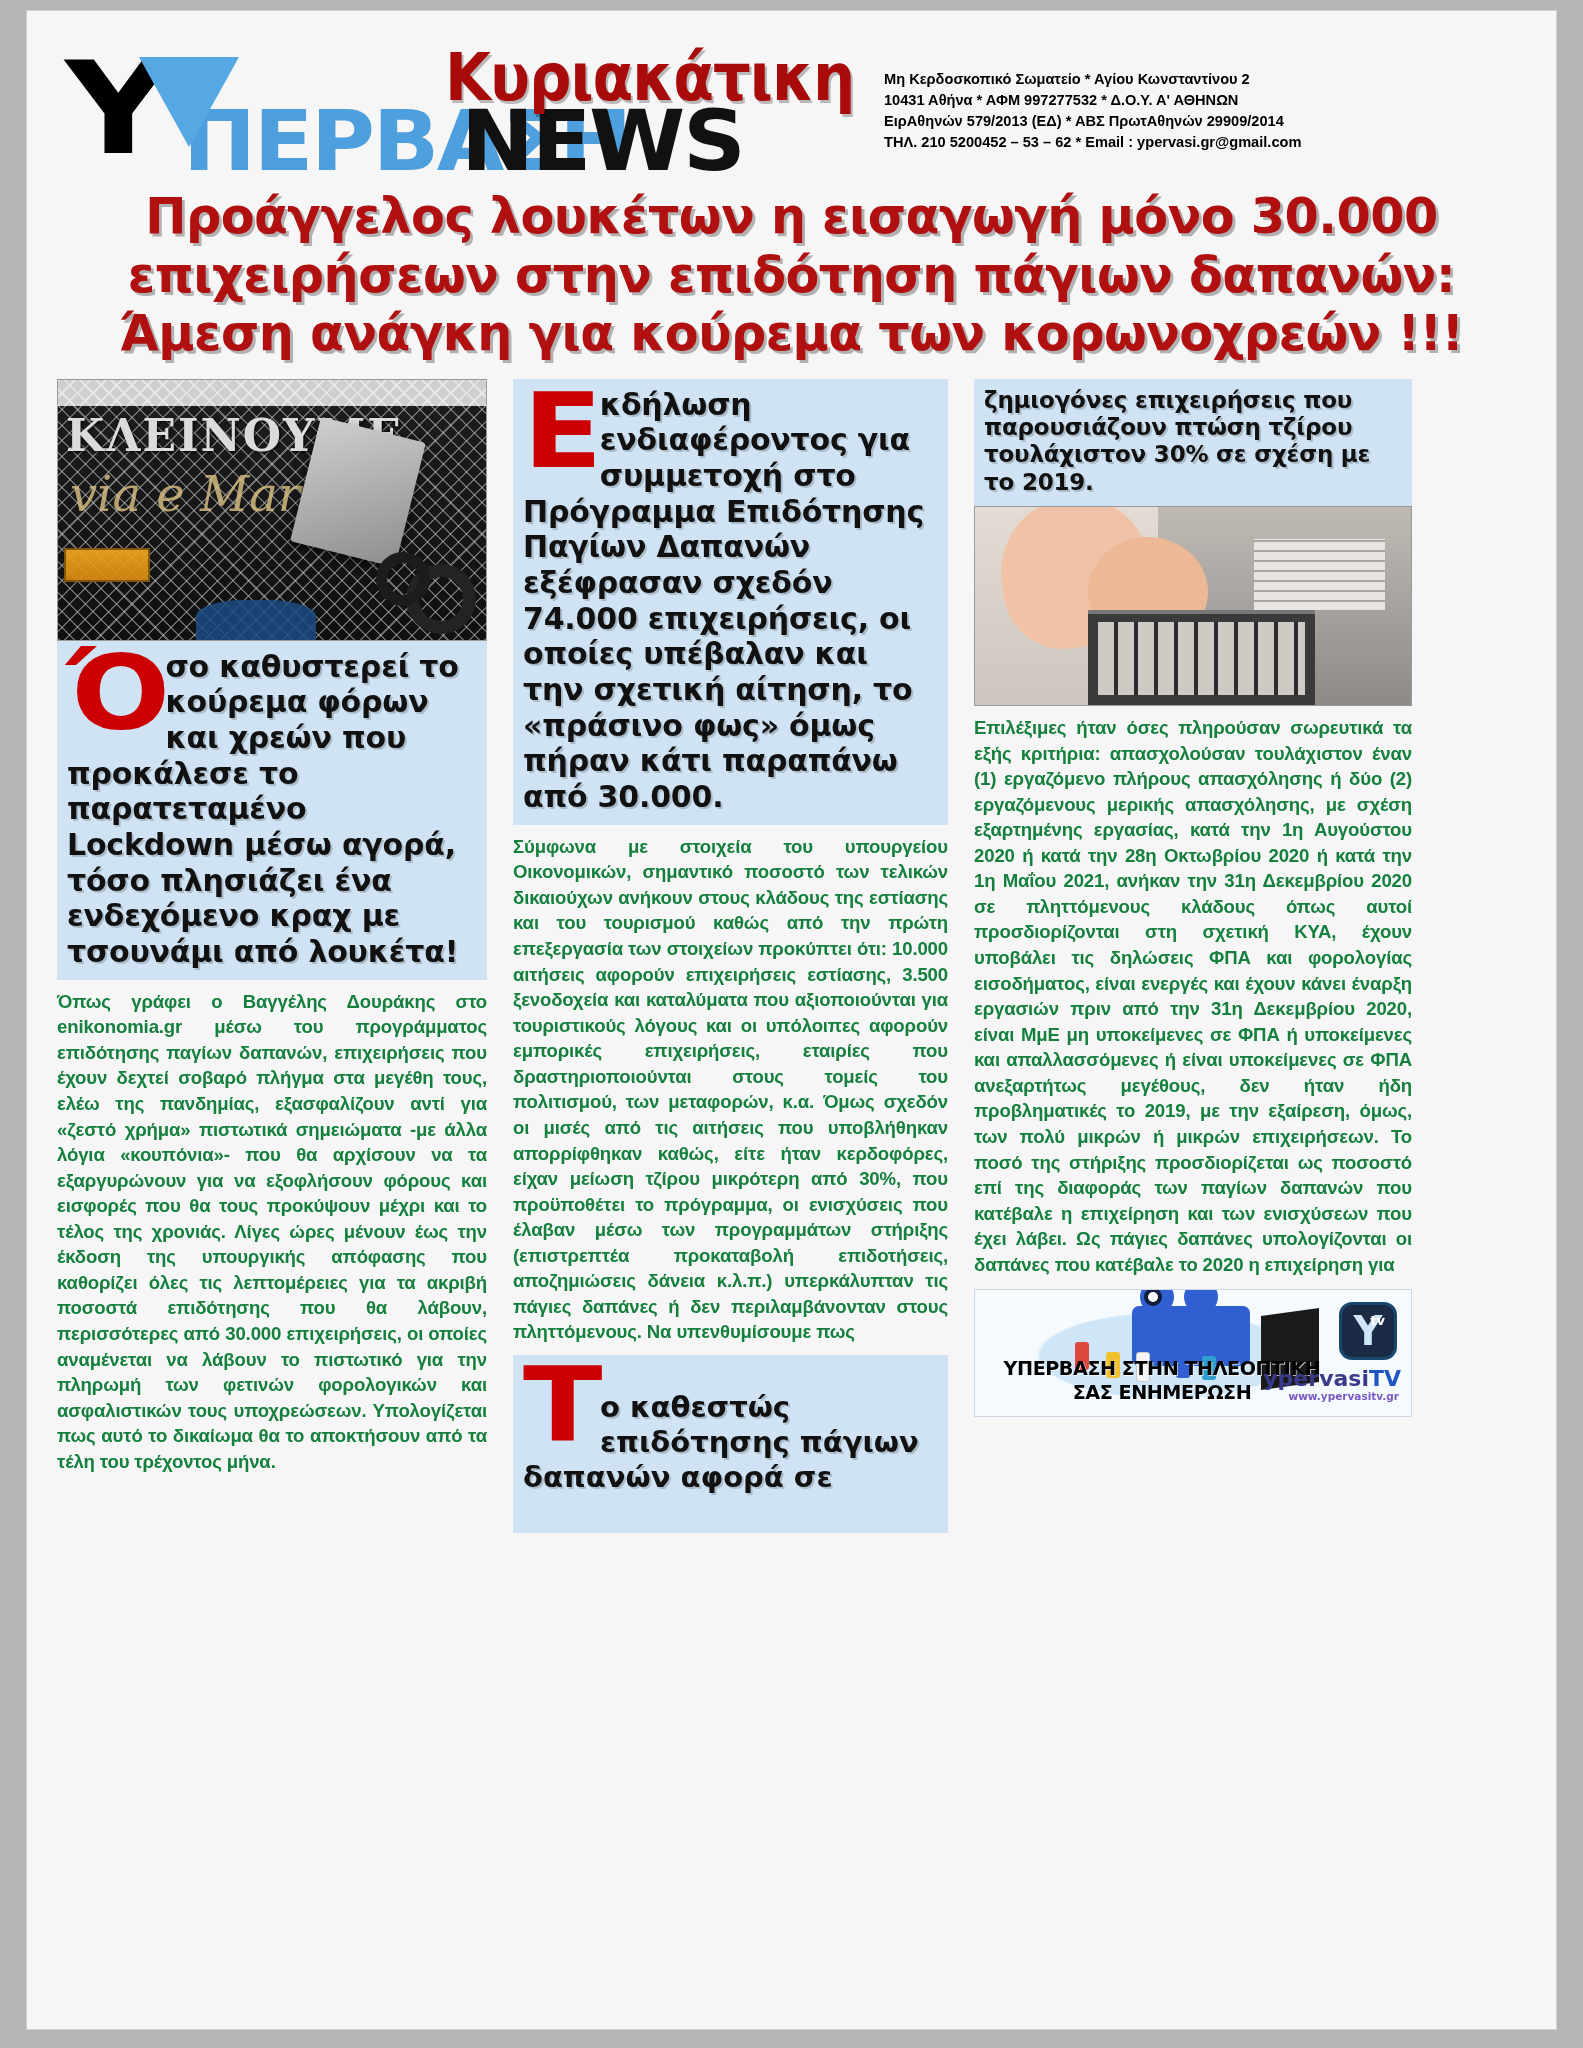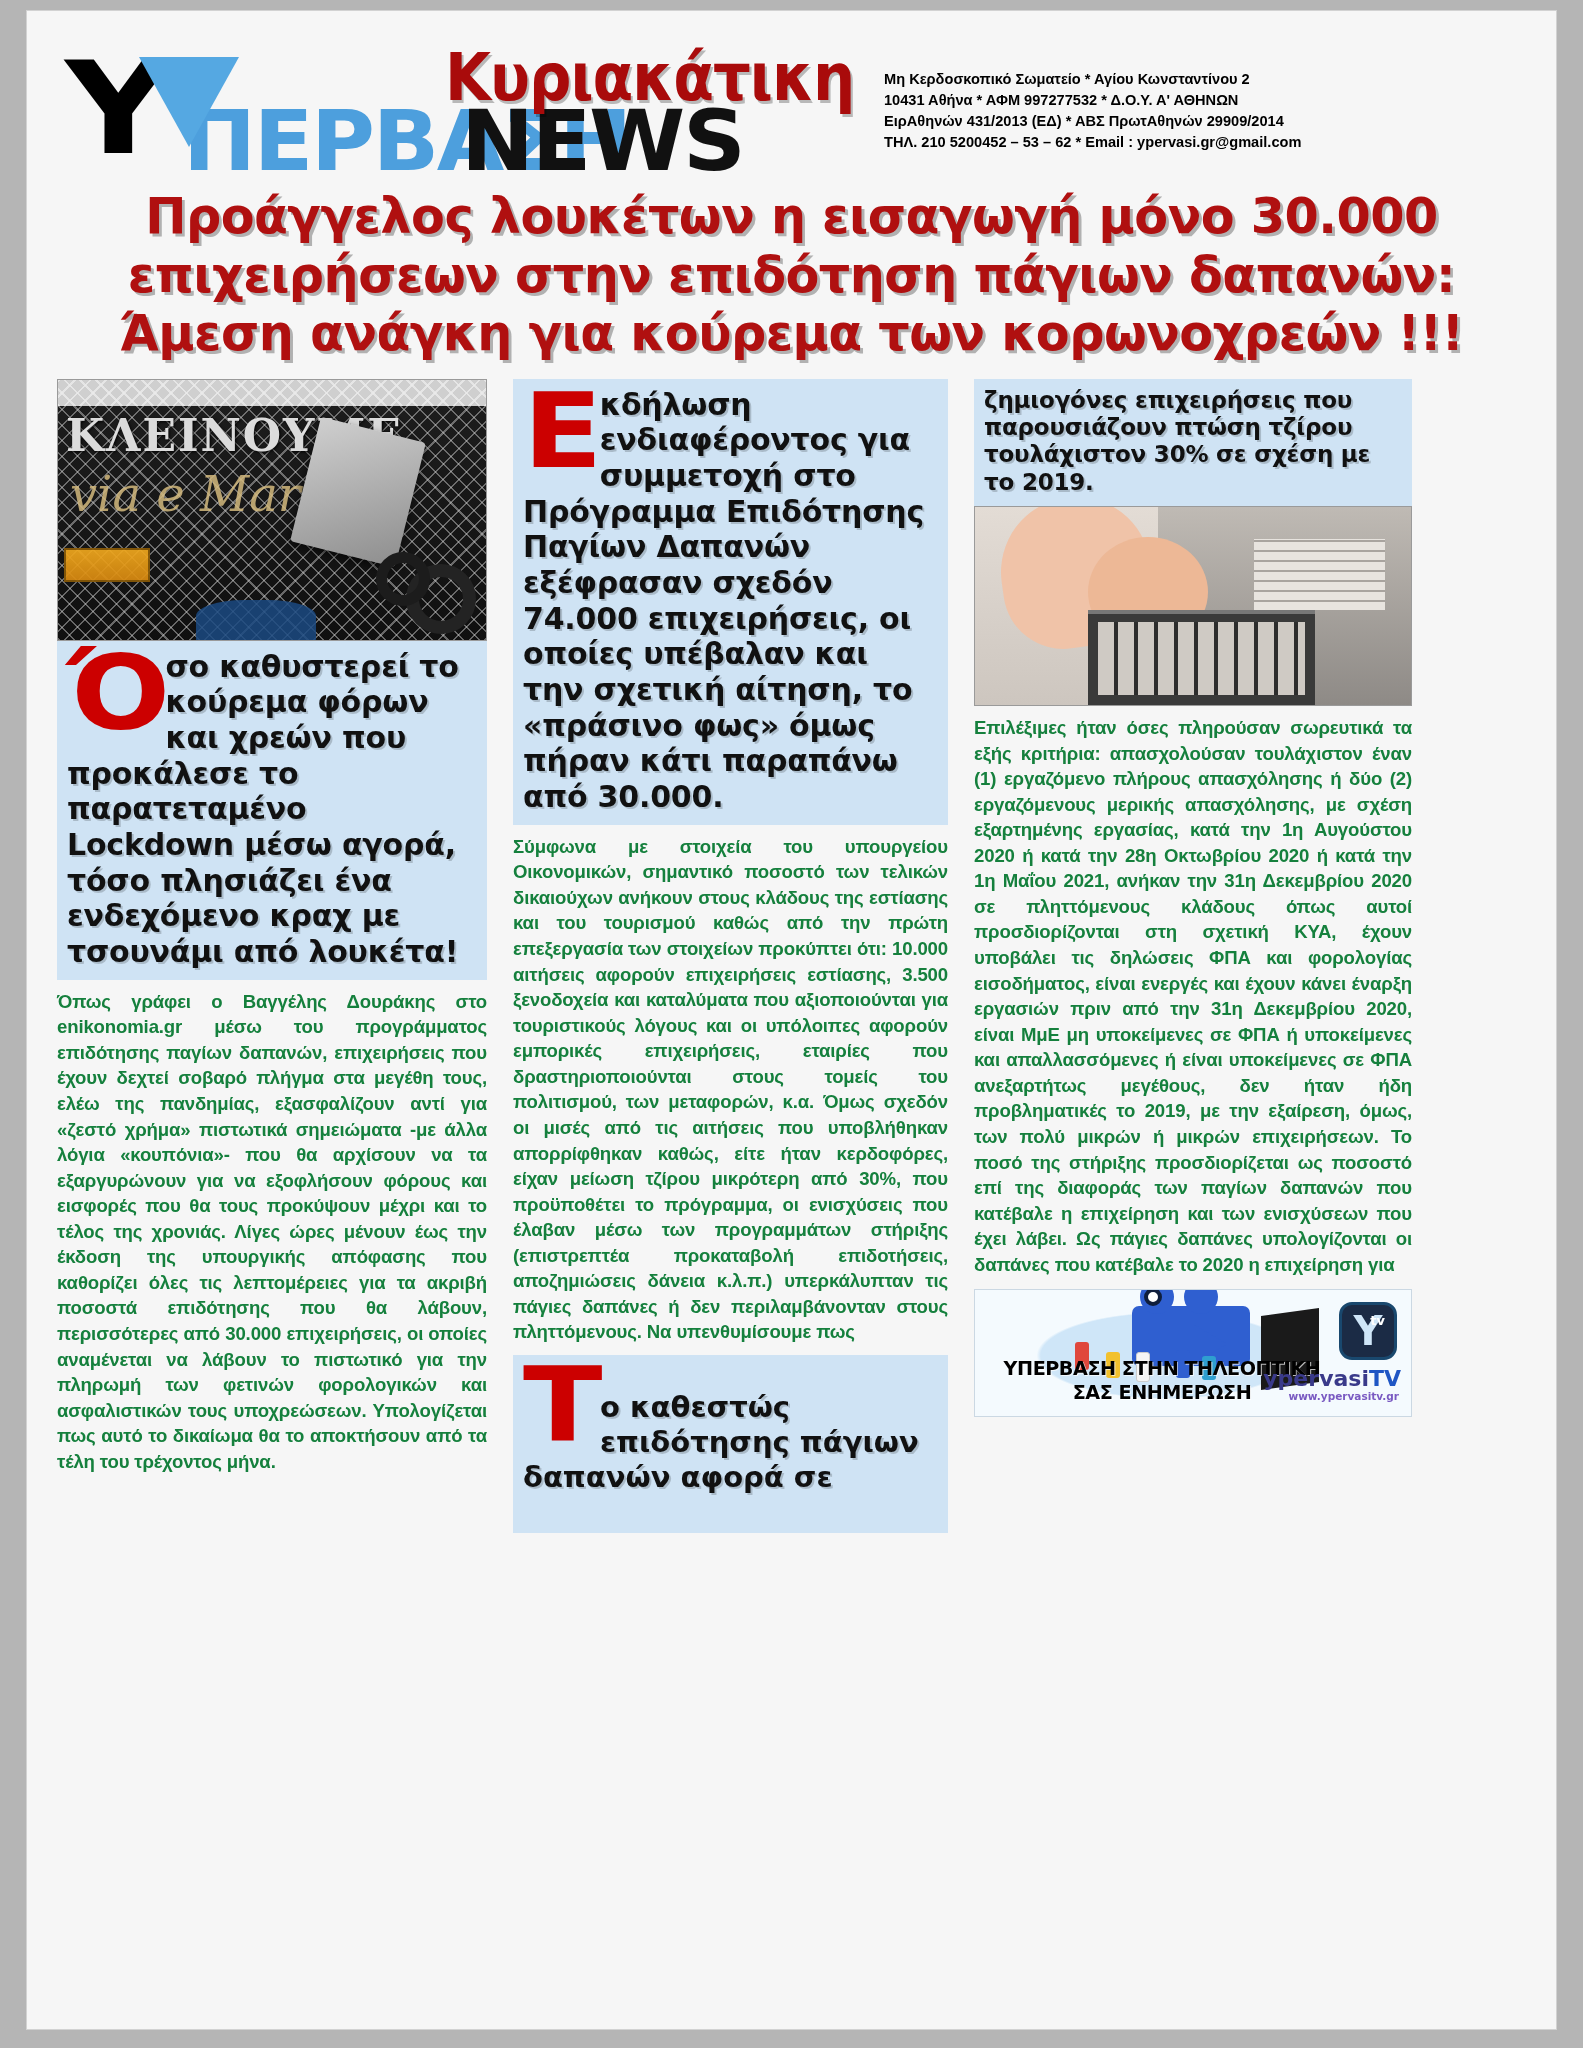--- a/index.html
+++ b/index.html
@@ -448,21 +448,21 @@
     <div class="logo-wrap">
       <span class="logo-y">Υ</span>
       <span class="logo-tri"></span>
       <span class="logo-pervasi">ΠΕΡΒΑΣΗ</span>
       <span class="logo-news">NEWS</span>
       <span class="logo-kyriakatiki">Κυριακάτικη</span>
     </div>
     <div class="pubinfo">
       <div>Μη Κερδοσκοπικό Σωματείο * Αγίου Κωνσταντίνου 2</div>
       <div>10431 Αθήνα * ΑΦΜ 997277532 * Δ.Ο.Υ. Α' ΑΘΗΝΩΝ</div>
-      <div>ΕιρΑθηνών 431/2013 (ΕΔ) * ΑΒΣ ΠρωτΑθηνών 29909/2014</div>
+      <div>ΕιρΑθηνών 579/2013 (ΕΔ) * ΑΒΣ ΠρωτΑθηνών 29909/2014</div>
       <div>ΤΗΛ. 210 5200452 – 53 – 62 * Email : ypervasi.gr@gmail.com</div>
     </div>
   </div>
 
 
   <div class="headline">
     <div>Προάγγελος λουκέτων η εισαγωγή μόνο 30.000</div>
     <div>επιχειρήσεων στην επιδότηση πάγιων δαπανών:</div>
     <div>Άμεση ανάγκη για κούρεμα των κορωνοχρεών !!!</div>
   </div>

